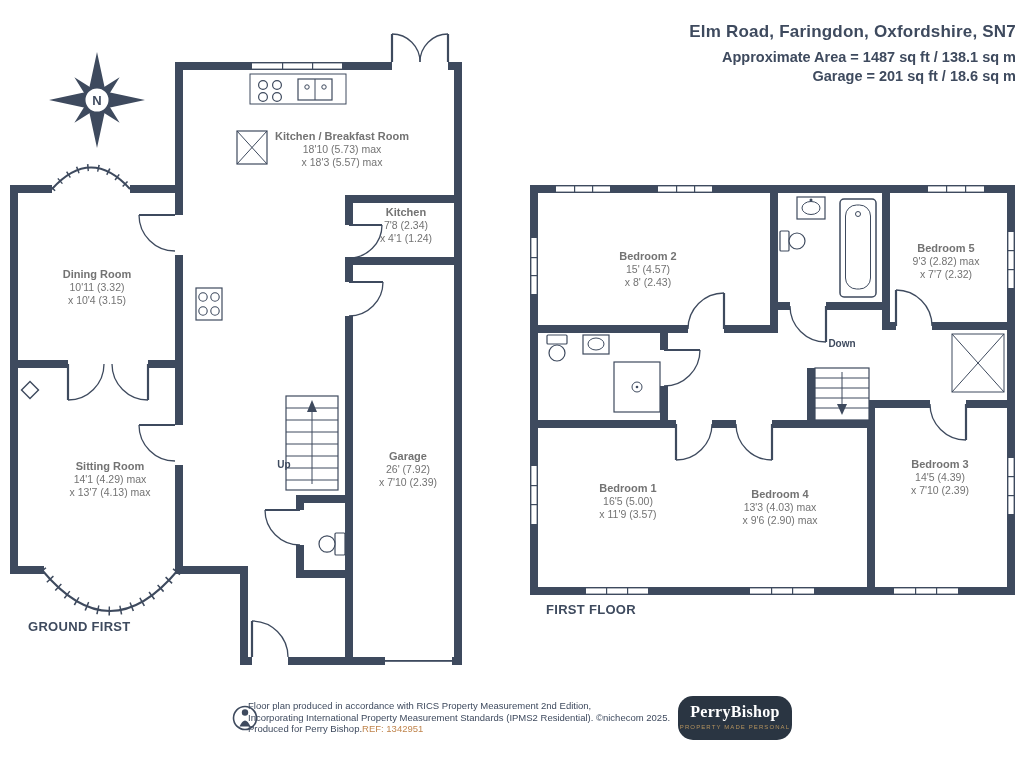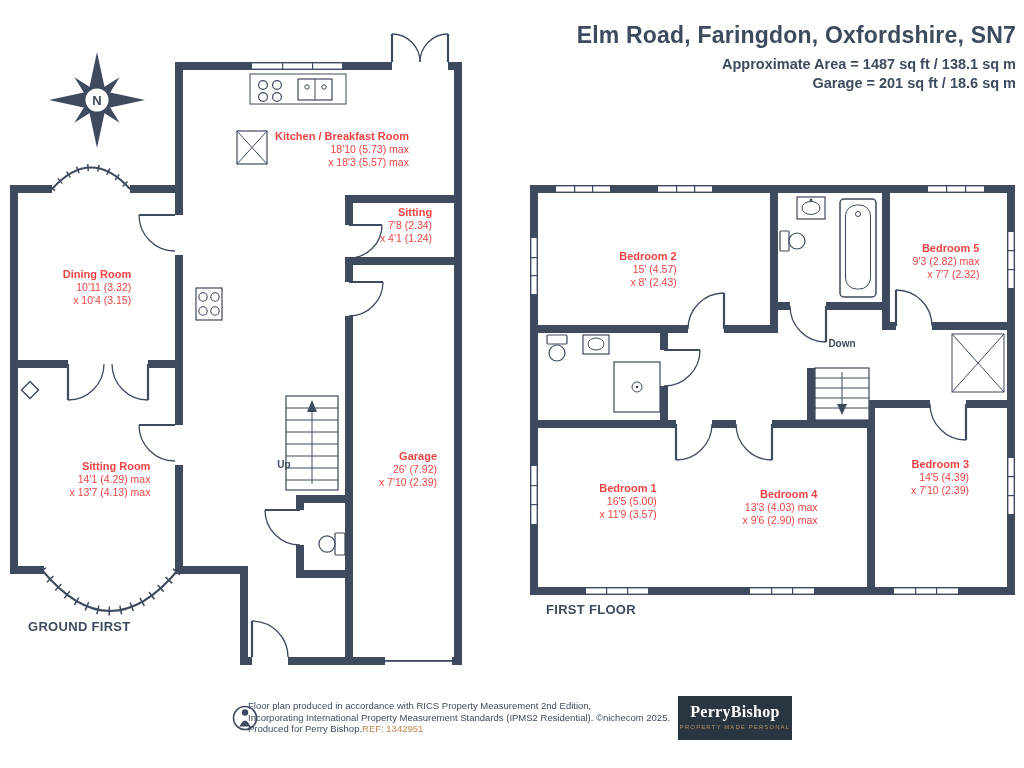--- a/index.html
+++ b/index.html
@@ -1,30 +1,30 @@
 <!DOCTYPE html>
 <html><head>
 <meta charset="utf-8">
 <style>
   * { margin:0; padding:0; box-sizing:border-box; }
   html,body { width:1024px; height:768px; background:#fff; font-family:"Liberation Sans", sans-serif; }
   .page { position:relative; width:1024px; height:768px; overflow:hidden; background:#fff; }
   .plan-svg { position:absolute; left:0; top:0; width:1024px; height:768px; }
   .hdr { position:absolute; top:22px; right:8px; text-align:right; color:#3e4a5e; }
-  .hdr .title { font-size:23px; font-weight:bold; letter-spacing:.2px; }
+  .hdr .title { font-size:17px; font-weight:bold; letter-spacing:.2px; }
   .hdr .areas { margin-top:6px; line-height:18.5px; font-size:14.5px; font-weight:bold; }
   .hdr .note { font-size:10.5px; margin-top:5px; font-weight:normal; }
-  .room-label { position:absolute; transform:translateX(-50%); text-align:right; color:#ef4444; white-space:nowrap; }
+  .room-label { position:absolute; transform:translateX(-50%); text-align:center; color:#737373; white-space:nowrap; }
   .room-name { font-size:11px; font-weight:bold; line-height:13px; }
   .room-dim { font-size:10.5px; line-height:12.5px; }
   .floor-label { position:absolute; color:#3e4a5e; font-weight:bold; font-size:13px; letter-spacing:.3px;padding-left:20px; }
   .stair-label { position:absolute; transform:translateX(-50%); color:#3e4a5e; font-size:10px; font-weight:bold; }
   .footer-text { position:absolute; left:248px; top:700px; color:#3e4a5e; font-size:9.5px; line-height:11.5px; }
   .footer-text .ref { color:#c0854d; }
-  .logo { position:absolute; left:678px; top:696px; width:114px; height:44px; background:#2a3542; color:#fff; text-align:center; }
+  .logo { position:absolute; left:678px; top:696px; width:114px; height:44px; background:#2a3542; color:#fff; text-align:center;border-radius:15px; }
   .logo .nm { font-family:"Liberation Serif", serif; font-size:16px; font-weight:bold; padding-top:7px; letter-spacing:.3px; }
   .logo .tg { font-size:6px; color:#b3925e; letter-spacing:1.1px; margin-top:3px; }
 </style>
 </head>
 <body>
 
 <div class="page">
 
   <svg class="plan-svg" viewBox="0 0 1024 768" fill="none" stroke-linecap="butt">
 
@@ -355,21 +355,21 @@
       <div>Garage = 201 sq ft / 18.6 sq m</div>
     </div>
   </div>
 
   <div class="room-label" style="left:342px; top:130px;">
     <div class="room-name">Kitchen / Breakfast Room</div>
     <div class="room-dim">18'10 (5.73) max</div>
     <div class="room-dim">x 18'3 (5.57) max</div>
   </div>
   <div class="room-label" style="left:406px; top:206px;">
-    <div class="room-name">Sitting</div>
+    <div class="room-name">Kitchen</div>
     <div class="room-dim">7'8 (2.34)</div>
     <div class="room-dim">x 4'1 (1.24)</div>
   </div>
   <div class="room-label" style="left:97px; top:268px;">
     <div class="room-name">Dining Room</div>
     <div class="room-dim">10'11 (3.32)</div>
     <div class="room-dim">x 10'4 (3.15)</div>
   </div>
   <div class="room-label" style="left:110px; top:460px;">
     <div class="room-name">Sitting Room</div>

